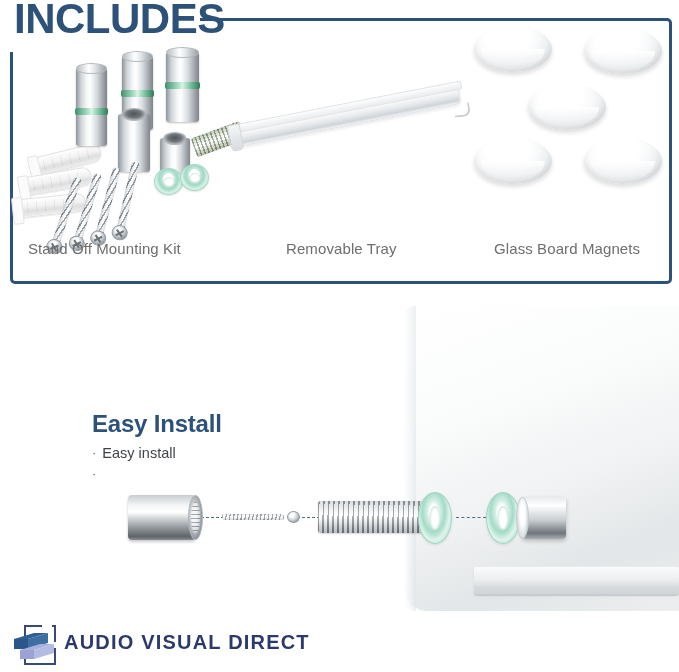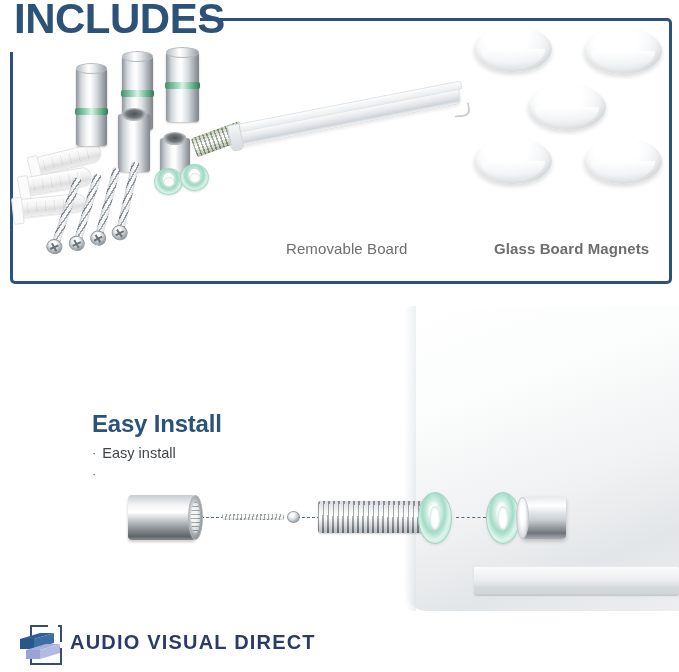--- a/index.html
+++ b/index.html
@@ -36,21 +36,21 @@
     position:absolute; left:4px; top:10px; width:22px; height:36px;
     background:#ffffff;
   }
 
   .product-label {
     position:absolute; top:240px;
     font-size:15px; color:#6e6e6e; letter-spacing:0.1px; white-space:nowrap;
   }
   #label-standoff { left:28px; }
   #label-tray     { left:286px; }
-  #label-magnets  { left:494px;font-weight:bold; }
+  #label-magnets  { left:494px; }
 
   
   #standoff-group { position:absolute; left:14px; top:28px; width:210px; height:205px; }
 
   .barrel {
     position:absolute; border-radius:3px;
     background:linear-gradient(90deg,#8e949a 0%,#cfd4d8 16%,#f4f6f7 34%,#ffffff 45%,#d8dde1 66%,#a2a8ad 86%,#7d8388 100%);
     box-shadow:0 1px 2px rgba(0,0,0,.25);
   }
   .barrel-top {
@@ -317,21 +317,21 @@
     background:linear-gradient(180deg,#e7eaec 0%,#ffffff 20%,#c9ced2 55%,#6f757a 86%,#a8aeb3 100%);
     box-shadow:0 2px 4px rgba(0,0,0,.22);
   }
   #ex-endcap-face {
     position:absolute; left:-6px; top:0; width:13px; height:42px; border-radius:50%;
     background:radial-gradient(ellipse at 50% 40%, #ffffff 0 30%, #dfe3e6 62%, #b0b6ba 100%);
     border:1px solid #c4cace;
   }
 
   
-  #footer-logo { position:absolute; left:18px; top:622px; width:300px; height:46px; }
+  #footer-logo { position:absolute; left:12px; top:622px; width:300px; height:46px; }
   #logo-mark { position:absolute; left:0; top:0; width:52px; height:46px; }
   #logo-text {
     position:absolute; left:52px; top:9px;
     font-size:20px; font-weight:700; color:#2b3a6b;
     letter-spacing:1.2px; white-space:nowrap;
   }
 </style>
 </head>
 <body>
 
@@ -406,21 +406,22 @@
   </div>
 
   <div id="magnet-group">
     <div class="magnet" id="m1"></div>
     <div class="magnet" id="m2"></div>
     <div class="magnet" id="m3"></div>
     <div class="magnet" id="m4"></div>
     <div class="magnet" id="m5"></div>
   </div>
 
-  <div class="product-label" id="label-tray">Removable Board</div>
+  <div class="product-label" id="label-standoff">Stand Off Mounting Kit</div>
+  <div class="product-label" id="label-tray">Removable Tray</div>
   <div class="product-label" id="label-magnets">Glass Board Magnets</div>
 </section>
 
 <div id="glass-panel"></div>
 <div id="glass-edge"></div>
 <div id="glass-tray"></div>
 <div id="glass-tray-lip"></div>
 
 <section id="easy-install-block">
   <h2 id="easy-install-title">Easy Install</h2>

